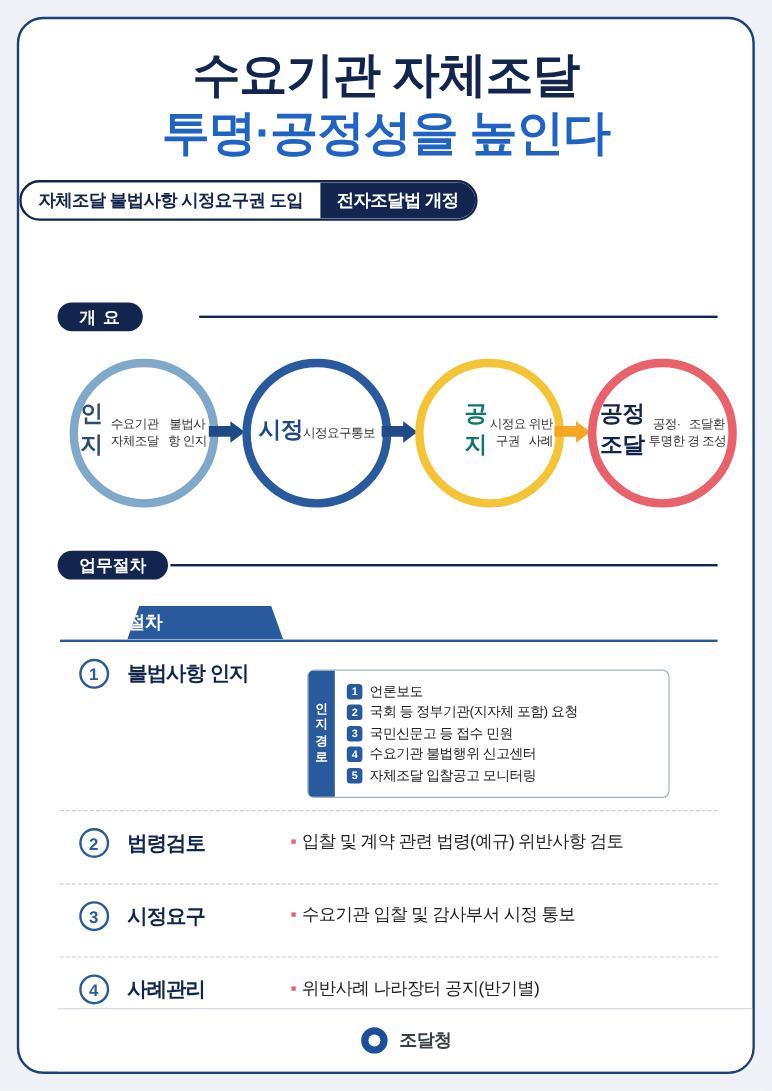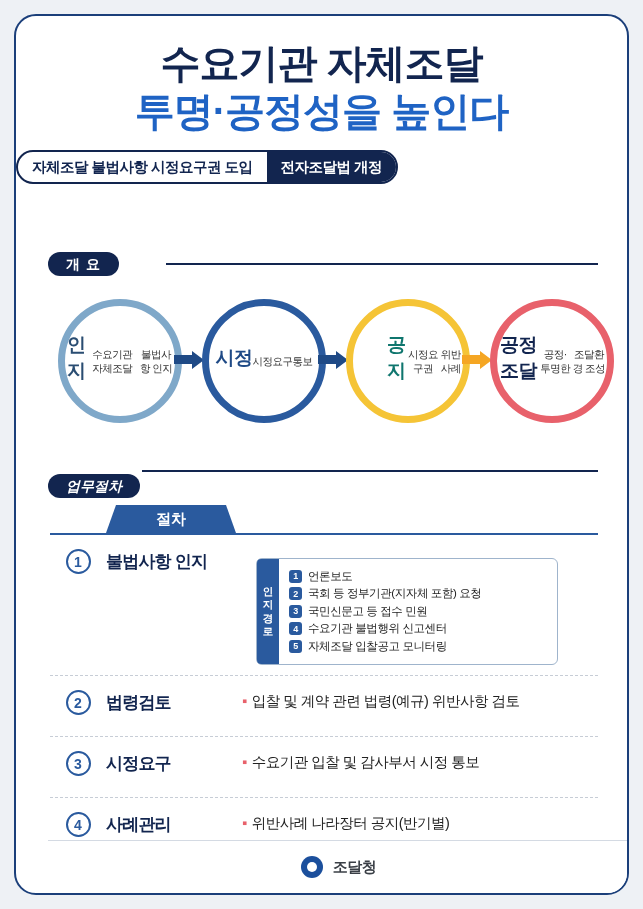--- a/index.html
+++ b/index.html
@@ -74,21 +74,21 @@
   .c4 .c-title{color:#12254f;}
   .arrow{
     position:absolute;top:58px;width:34px;height:26px;
   }
   .a1{left:128px;} .a2{left:272px;} .a3{left:416px;}
   
   .tbl{position:absolute;left:34px;top:487px;width:548px;}
   .hdr{display:flex;align-items:flex-end;height:30px;}
   .hdr-cell{
     background:#2a5a9e;color:#fff;font-size:15px;font-weight:bold;
-    height:28px;line-height:28px;text-align:center;
+    height:28px;line-height:28px;text-align:left;
     border-radius:8px 8px 0 0;letter-spacing:-0.3px;
   }
   .hdr-proc{width:130px;margin-left:56px;
     clip-path:polygon(10px 0,calc(100% - 10px) 0,100% 100%,0 100%);}
   .hdr-detail{width:348px;margin-left:6px;
     clip-path:polygon(10px 0,calc(100% - 10px) 0,100% 100%,0 100%);}
   .hline{height:2px;background:#2a5a9e;width:548px;}
   .row{display:flex;align-items:flex-start;padding-top:13px;position:relative;}
   .row.sep{border-top:1px dashed #c7cdd6;margin-top:10px;}
   .numcol{width:56px;display:flex;justify-content:center;padding-top:1px;}
@@ -174,21 +174,21 @@
     <svg class="arrow a3" viewBox="0 0 34 26">
       <path d="M2 4 L20 4 L20 0 L32 9 L20 18 L20 13 L2 13 Z" fill="#f5a623" transform="translate(0,2)"></path>
     </svg>
     <div class="circle c4">
       <div class="c-title">공정조달</div>
       <div class="c-desc">공정·투명한</div>
       <div class="c-desc">조달환경 조성</div>
     </div>
   </div>
 
-  <div class="sec-label proc" style="left:32px;top:458px;font-style:italic;">업무절차</div>
+  <div class="sec-label proc" style="left:32px;top:443px;">업무절차</div>
   <div class="sec-rule" style="left:126px;top:454px;width:456px;"></div>
 
   <div class="tbl">
     <div class="hdr">
       <div class="hdr-cell hdr-proc">절차</div>
     </div>
     <div class="hline"></div>
 
     <div class="row">
       <div class="numcol">

